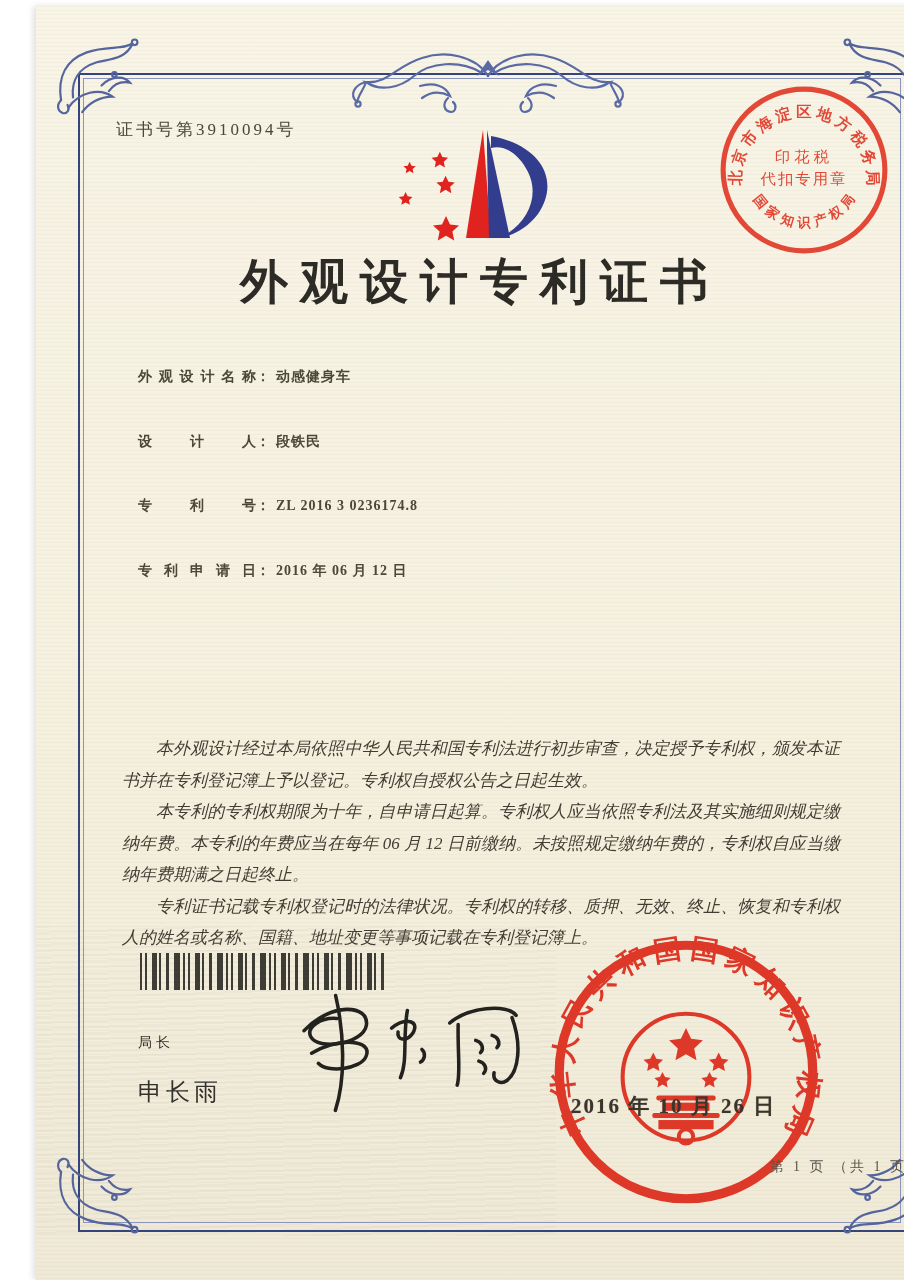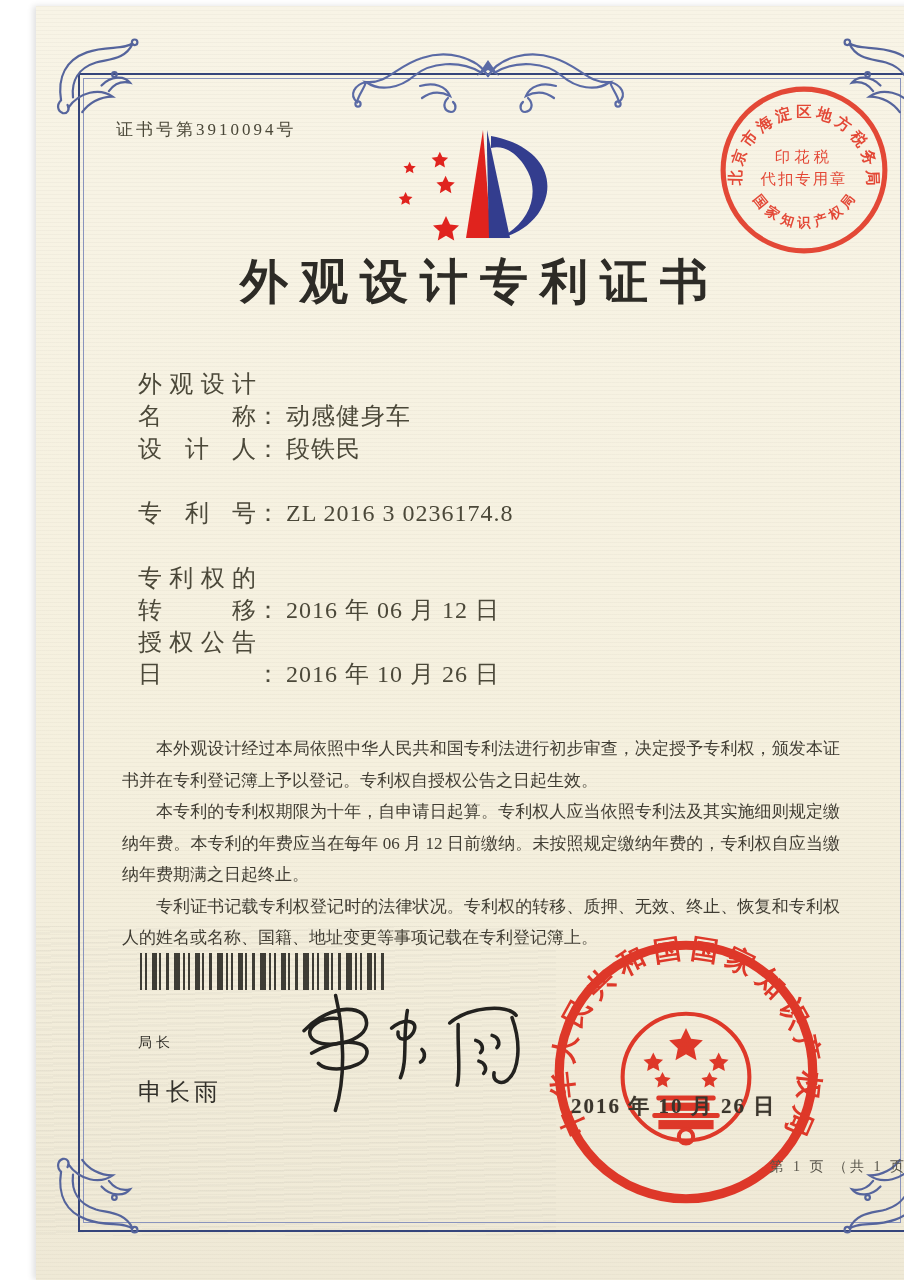--- a/index.html
+++ b/index.html
@@ -15,26 +15,26 @@
   .border-outer{position:absolute;left:42px;top:67px;width:828px;height:1155px;
          border:2.5px solid #35457b;}
   .border-inner{position:absolute;left:47px;top:72px;width:816px;height:1143px;
          border:1px solid #8a94bd;}
   .cert-no{position:absolute;left:80px;top:112px;font-size:17px;letter-spacing:3px;color:#4a4738;}
   .title{position:absolute;left:0;top:244px;width:100%;text-align:center;
          font-size:48px;font-weight:600;letter-spacing:12px;color:#2d2b26;}
   .logo{position:absolute;left:352px;top:114px;}
   .taxstamp{position:absolute;left:682px;top:78px;opacity:.92;}
   .fields{position:absolute;left:102px;top:362px;width:640px;}
-  .frow{position:relative;height:64.5px;font-size:24px;color:#4b4839;}
+  .frow{position:relative;height:64.5px;font-size:14px;color:#4b4839;font-weight:bold;}
   .flabel{display:inline-block;width:118px;text-align:justify;text-align-last:justify;}
   .fcolon{display:inline-block;margin-right:6px;}
   .fvalue{letter-spacing:1px;}
   .bodytext{position:absolute;left:86px;top:727px;width:718px;font-size:17px;
-         line-height:31.5px;color:#403d33;text-align:justify;}
+         line-height:31.5px;color:#403d33;text-align:justify;font-style:italic;}
   .bodytext p{margin:0;text-indent:2em;}
   .barcode{position:absolute;left:104px;top:947px;width:247px;height:37px;opacity:.88;
          background:repeating-linear-gradient(90deg,#26251f 0 2px,transparent 2px 5px,#26251f 5px 7px,transparent 7px 12px,#26251f 12px 17px,transparent 17px 19px,#26251f 19px 21px,transparent 21px 26px,#26251f 26px 29px,transparent 29px 34px,#26251f 34px 40px,transparent 40px 43px);}
   .signoff-title{position:absolute;left:102px;top:1028px;font-size:14px;letter-spacing:4px;color:#33312b;}
   .signoff-name{position:absolute;left:102px;top:1070px;font-size:24px;letter-spacing:4px;color:#33312b;}
   .signature{position:absolute;left:240px;top:980px;transform:rotate(-3deg);}
   .bigseal{position:absolute;left:512px;top:928px;opacity:.93;}
   .sealdate{position:absolute;left:535px;top:1086px;width:240px;font-size:21px;font-weight:600;
          letter-spacing:2px;color:#3a352c;text-shadow:0 0 1px rgba(60,50,40,.4);}
   .footer{position:absolute;left:0;top:1152px;width:100%;text-align:right;
@@ -137,24 +137,21 @@
       <div class="frow">
         <span class="flabel">外观设计名称</span><span class="fcolon">：</span><span class="fvalue">动感健身车</span>
       </div>
       <div class="frow">
         <span class="flabel">设计人</span><span class="fcolon">：</span><span class="fvalue">段铁民</span>
       </div>
       <div class="frow">
         <span class="flabel">专利号</span><span class="fcolon">：</span><span class="fvalue">ZL 2016 3 0236174.8</span>
       </div>
       <div class="frow">
-        <span class="flabel">专利权的转移</span><span class="fcolon">：</span><span class="fvalue">2016 年 06 月 12 日</span>
-      </div>
-      <div class="frow">
-        <span class="flabel">授权公告日</span><span class="fcolon">：</span><span class="fvalue">2016 年 10 月 26 日</span>
+        <span class="flabel">专利申请日</span><span class="fcolon">：</span><span class="fvalue">2016 年 06 月 12 日</span>
       </div>
     </div>
 
     <div class="bodytext">
       <p>本外观设计经过本局依照中华人民共和国专利法进行初步审查，决定授予专利权，颁发本证书并在专利登记簿上予以登记。专利权自授权公告之日起生效。</p>
       <p>本专利的专利权期限为十年，自申请日起算。专利权人应当依照专利法及其实施细则规定缴纳年费。本专利的年费应当在每年 06 月 12 日前缴纳。未按照规定缴纳年费的，专利权自应当缴纳年费期满之日起终止。</p>
       <p>专利证书记载专利权登记时的法律状况。专利权的转移、质押、无效、终止、恢复和专利权人的姓名或名称、国籍、地址变更等事项记载在专利登记簿上。</p>
     </div>
 
     <div class="barcode"></div>

